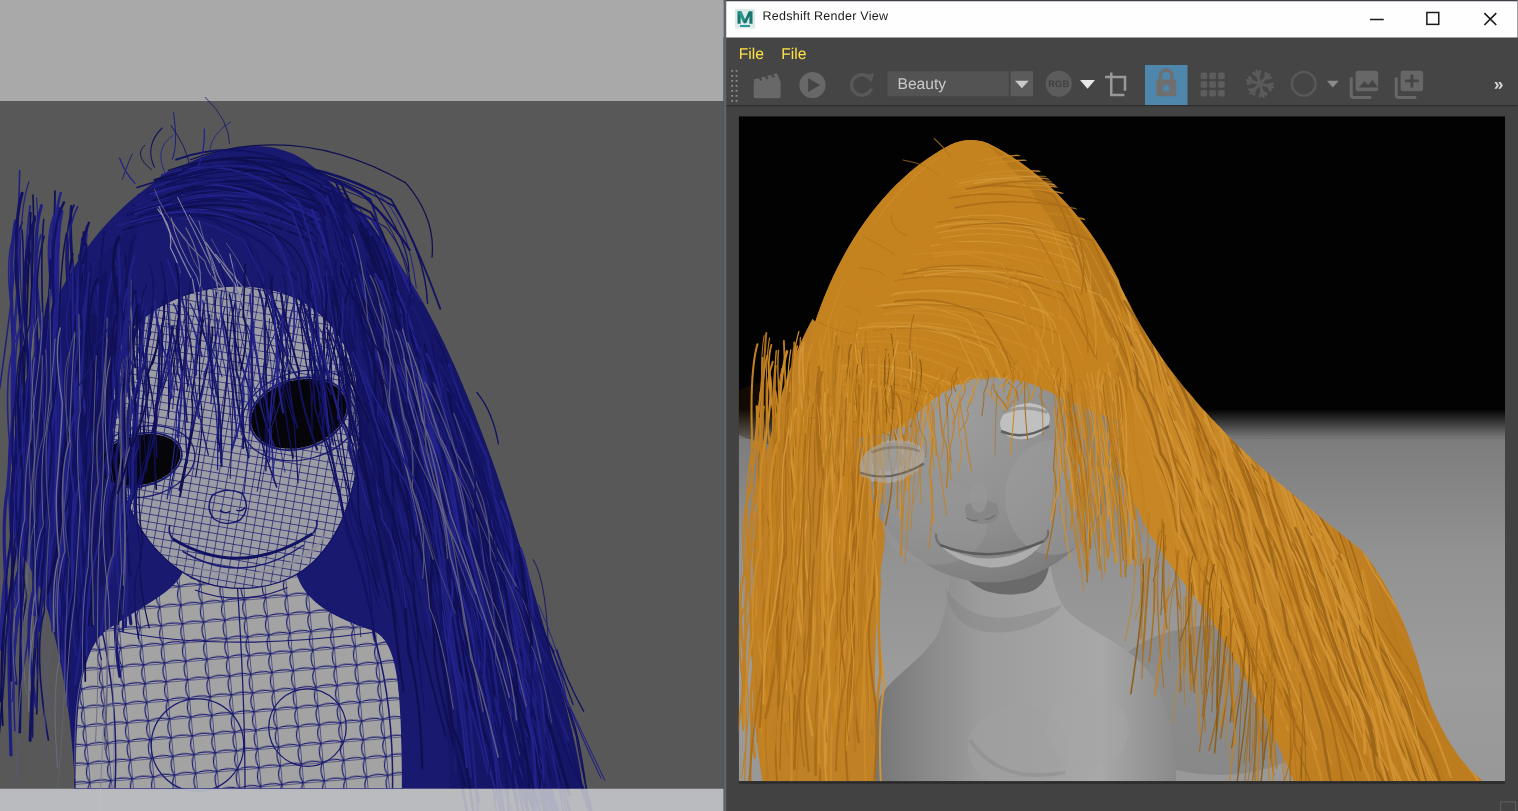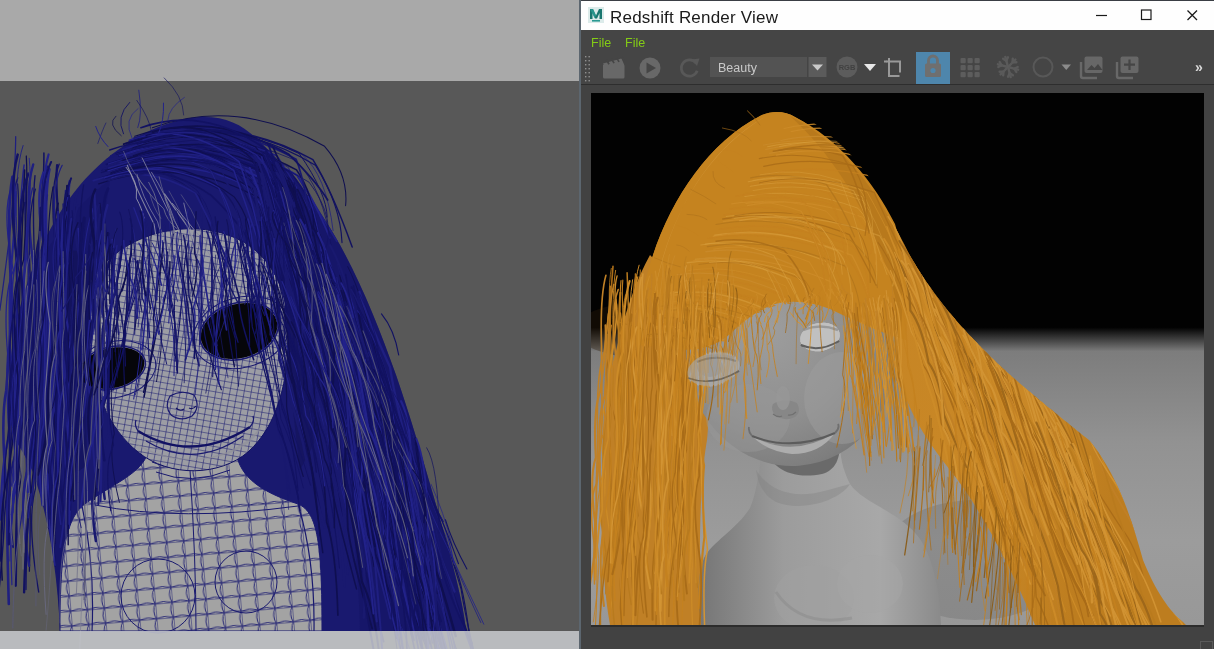--- a/index.html
+++ b/index.html
@@ -1,19 +1,19 @@
 <!DOCTYPE html>
 <html><head><meta charset="utf-8"><style>
 html,body{margin:0;padding:0;width:1214px;height:649px;background:#424242;font-family:"Liberation Sans",sans-serif;overflow:hidden}
 #lwrap{position:absolute;left:0;top:0;width:579px;height:649px}
 #wborder{position:absolute;left:579px;top:0;width:1.5px;height:649px;background:#5c666f;z-index:5}
 #titlebar{position:absolute;left:579px;top:0;width:635px;height:30px;background:#fefefe;border-top:1.5px solid #3a3e44;box-sizing:border-box}
-#title{position:absolute;left:610px;top:8px;font-size:17px;color:#1a1a1a;letter-spacing:0.2px}
+#title{position:absolute;left:610px;top:8px;font-size:10px;color:#1a1a1a;letter-spacing:0.2px}
 #menubar{position:absolute;left:579px;top:30px;width:635px;height:25px;background:#454545}
-.menu{position:absolute;top:36px;font-size:12.5px;color:#84cc16}
+.menu{position:absolute;top:36px;font-size:12.5px;color:#fde047}
 #toolbar{position:absolute;left:579px;top:55px;width:635px;height:29px;background:#454545;border-bottom:1px solid #2e2e2e}
 #content{position:absolute;left:580.5px;top:85px;width:633.5px;height:564px;background:#424242}
 #imgborder{position:absolute;left:591px;top:625px;width:613px;height:2px;background:#2c2c2c}
 #grip{position:absolute;left:1200px;top:641px;width:11px;height:10px;border:1.5px solid #5a5a5a}
 </style></head><body>
 <div id="lwrap"><svg id="lscene" width="579" height="649" viewBox="0 0 579 649">
       <rect x="0" y="0" width="579" height="81" fill="#a9a9a9"></rect>
       <rect x="0" y="81" width="579" height="568" fill="#585858"></rect>
       <defs>
         <pattern id="fmesh" width="7" height="6" patternUnits="userSpaceOnUse" patternTransform="rotate(10)">

